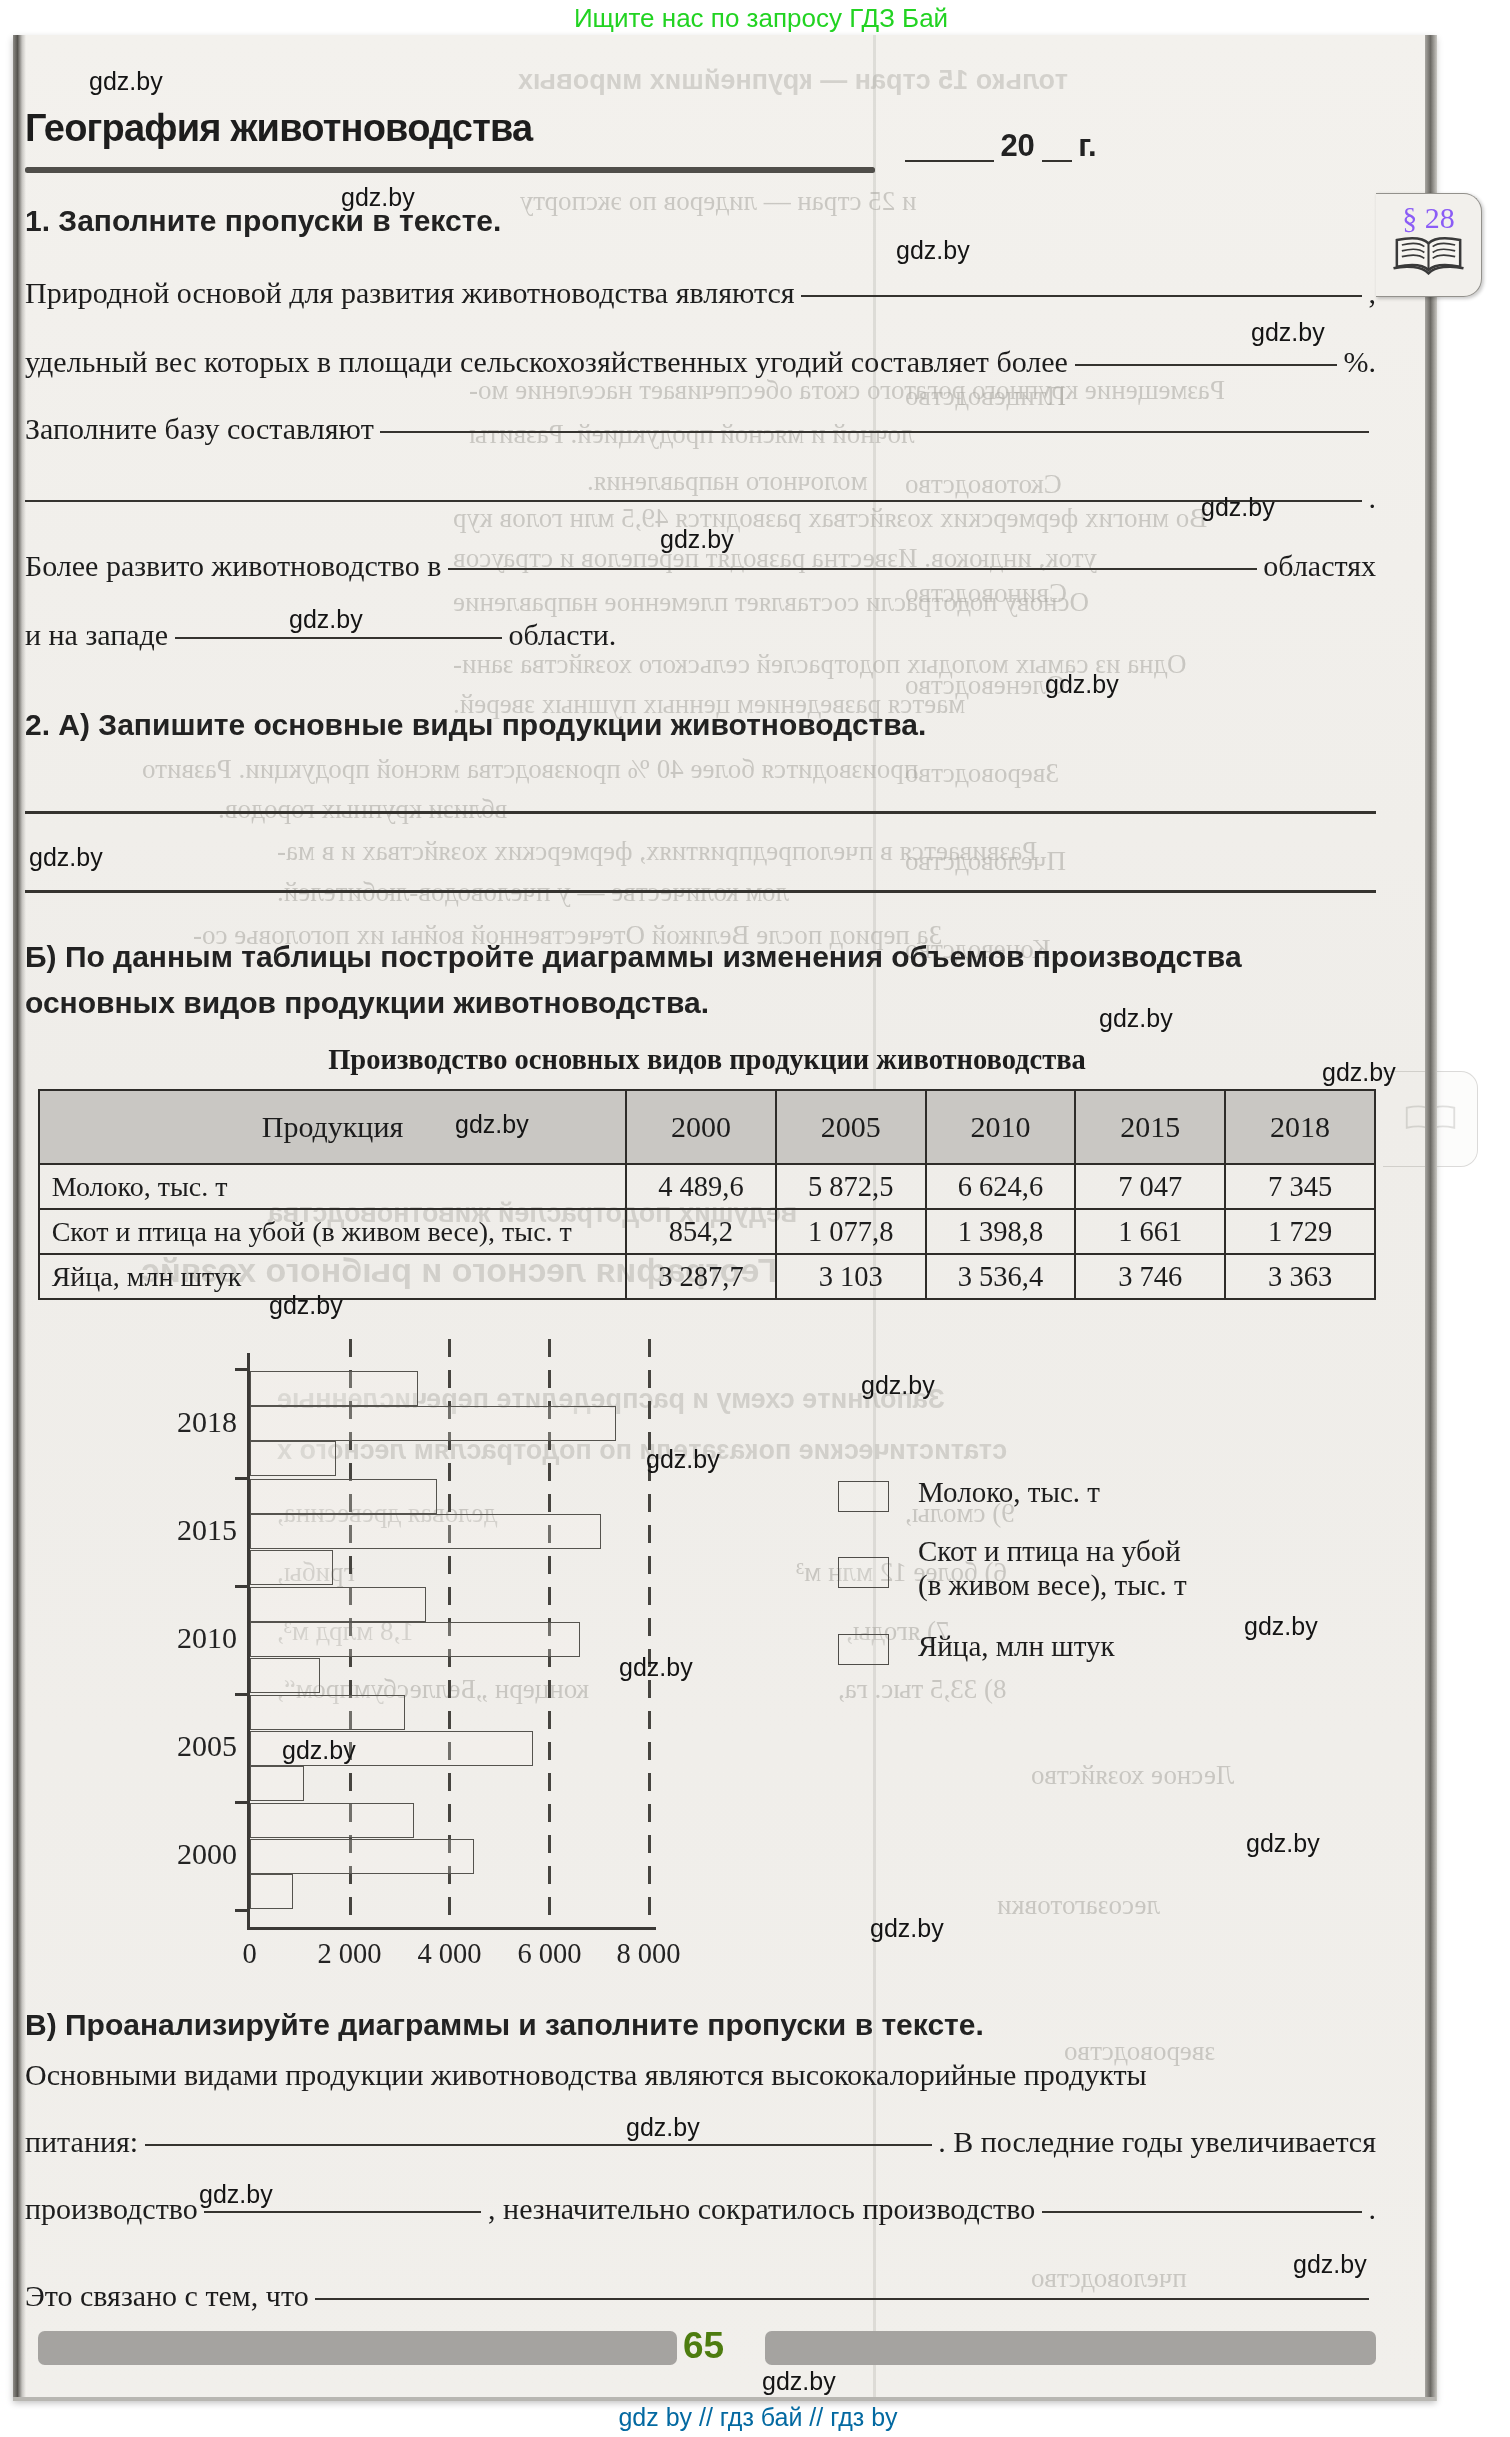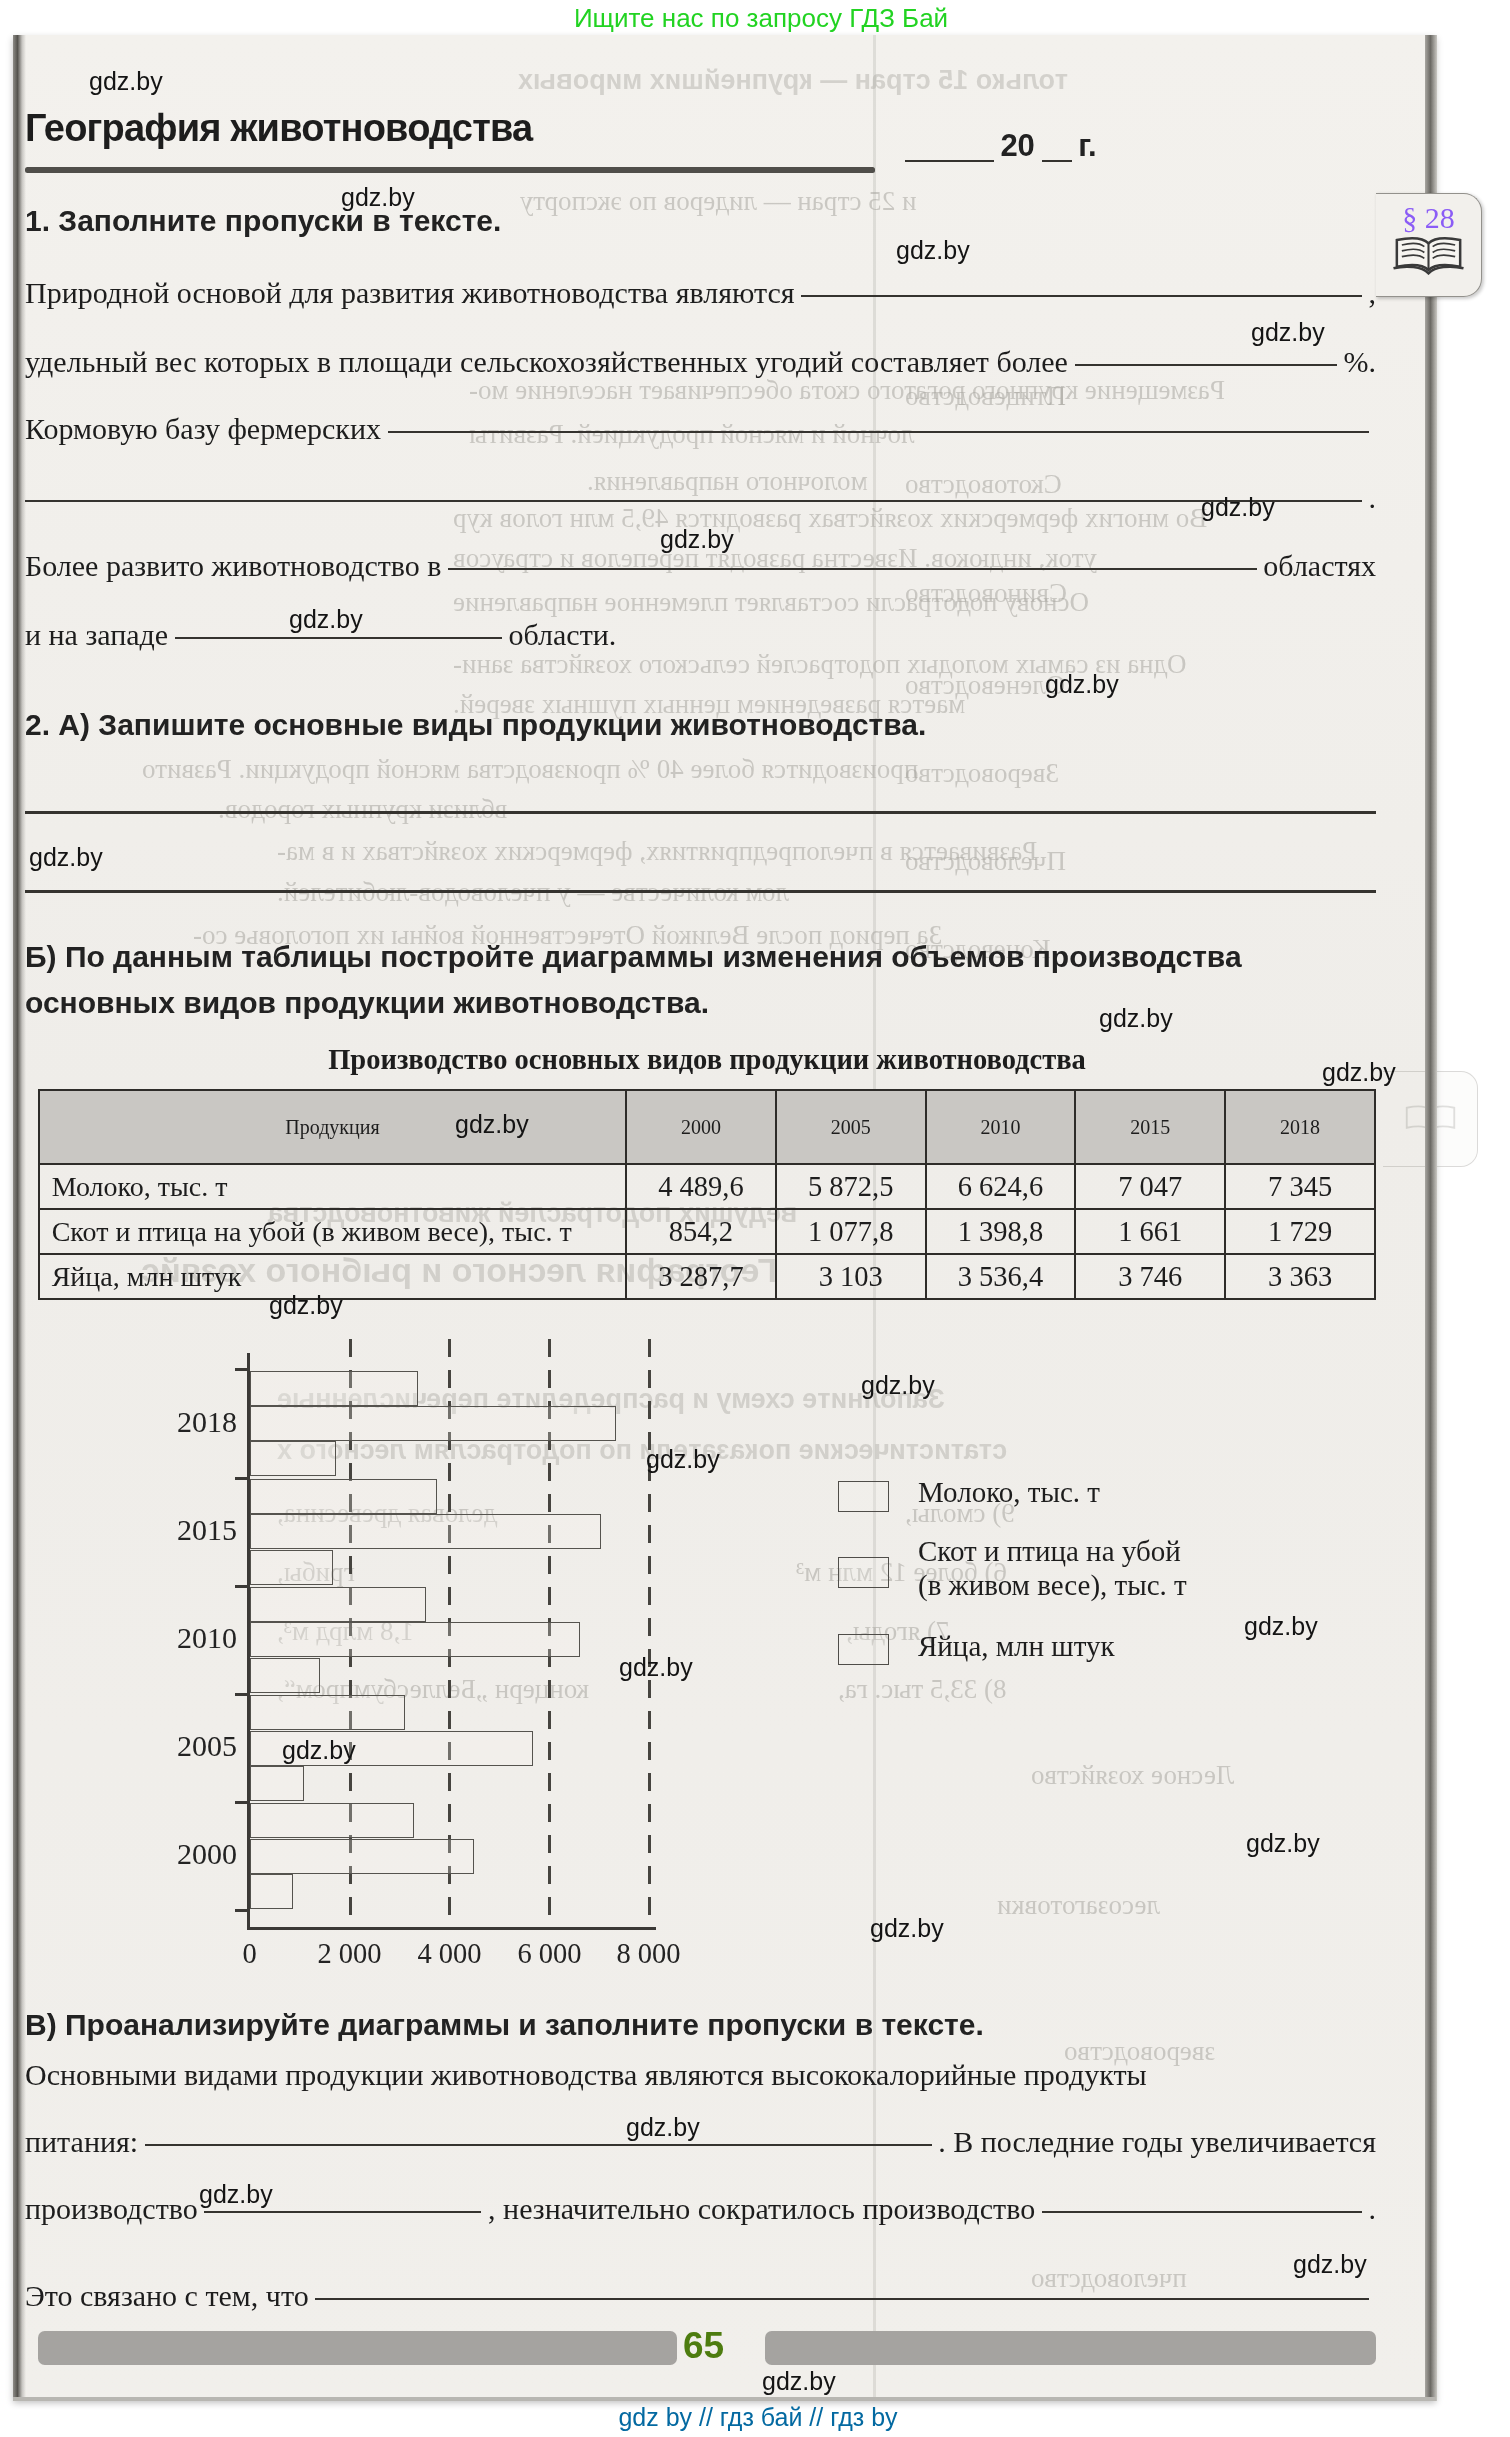--- a/index.html
+++ b/index.html
@@ -38,21 +38,21 @@
   .blank{flex:1 1 auto;border-bottom:2.5px solid #35332f;margin:0 6.7px 1.7px 6.7px;height:8.4px;}
   .blank.fixed{flex:0 0 auto;}
   .rule-line{position:absolute;left:25px;width:1351px;height:2.5px;background:#35332f;z-index:4;}
 
   
   .tbl-title{position:absolute;left:38px;top:1044px;width:1338px;text-align:center;z-index:4;
              font:bold 28.5px "Liberation Serif",serif;color:#1d1d1d;}
   table.prod-table{position:absolute;left:38px;top:1089px;width:1338px;border-collapse:collapse;z-index:4;
              font-family:"Liberation Serif",serif;color:#1d1d1d;table-layout:fixed;}
   table.prod-table th,table.prod-table td{border:2.5px solid #2e2c29;}
-  table.prod-table thead th{background:#c9c7c3;height:70px;font-size:20px;font-weight:normal;text-align:center;}
+  table.prod-table thead th{background:#c9c7c3;height:70px;font-size:30px;font-weight:normal;text-align:center;}
   table.prod-table td{height:41px;font-size:28.5px;text-align:center;}
   table.prod-table td.prod{text-align:left;padding-left:11.7px;font-size:28px;}
 
   
   .grid{position:absolute;width:2.5px;background:repeating-linear-gradient(180deg,#46443f 0 18.4px,rgba(0,0,0,0) 18.4px 31px);z-index:2;}
   .vaxis{position:absolute;width:2.5px;background:#3b3936;z-index:3;}
   .haxis{position:absolute;height:2.5px;background:#3b3936;z-index:3;}
   .tick{position:absolute;width:14.2px;height:2.5px;background:#3b3936;z-index:3;}
   .bar{position:absolute;border:1.7px solid #55534e;background:rgba(247,245,241,.25);box-sizing:border-box;z-index:3;}
   .ylab{position:absolute;font:30px "Liberation Serif",serif;color:#232323;text-align:right;z-index:3;}
@@ -119,21 +119,21 @@
   <span class="txt">Природной основой для развития животноводства являются</span>
   <span class="blank"></span>
   <span class="txt">,</span>
 </div>
 <div class="line" style="top:342px">
   <span class="txt">удельный вес которых в площади сельскохозяйственных угодий составляет более</span>
   <span class="blank"></span>
   <span class="txt">%.</span>
 </div>
 <div class="line" style="top:409px">
-  <span class="txt">Кормовую базу фермерских</span>
+  <span class="txt">Заполните базу составляют</span>
   <span class="blank"></span>
 </div>
 <div class="line" style="top:478px">
   <span class="blank" style="margin-left:0"></span>
   <span class="txt">.</span>
 </div>
 <div class="line" style="top:546px">
   <span class="txt">Более развито животноводство в</span>
   <span class="blank"></span>
   <span class="txt">областях</span>

